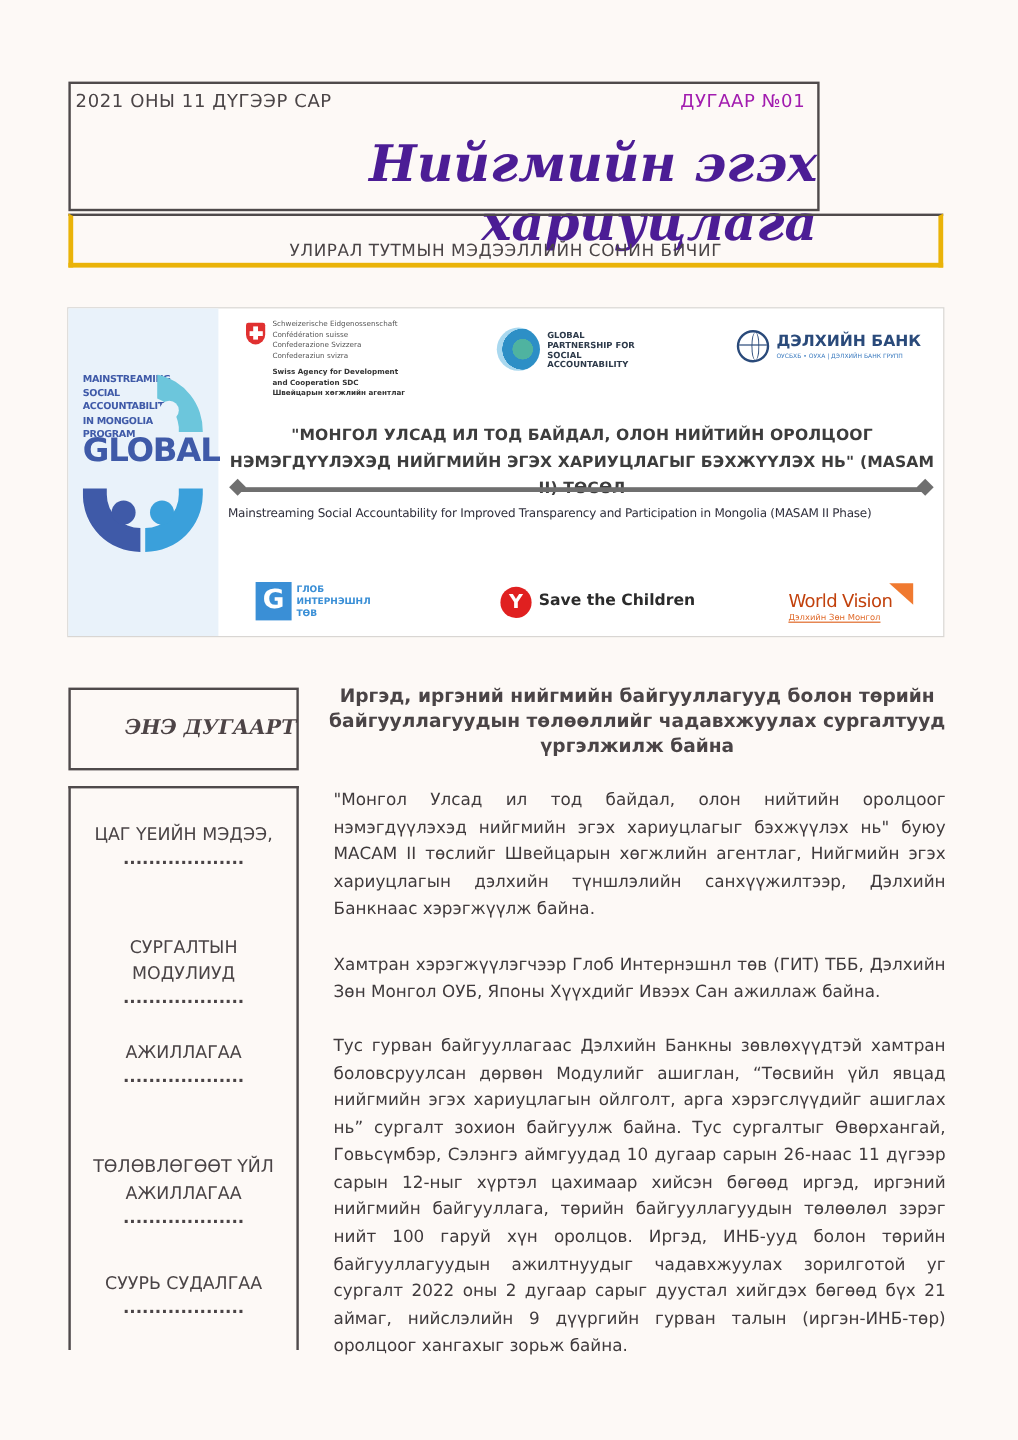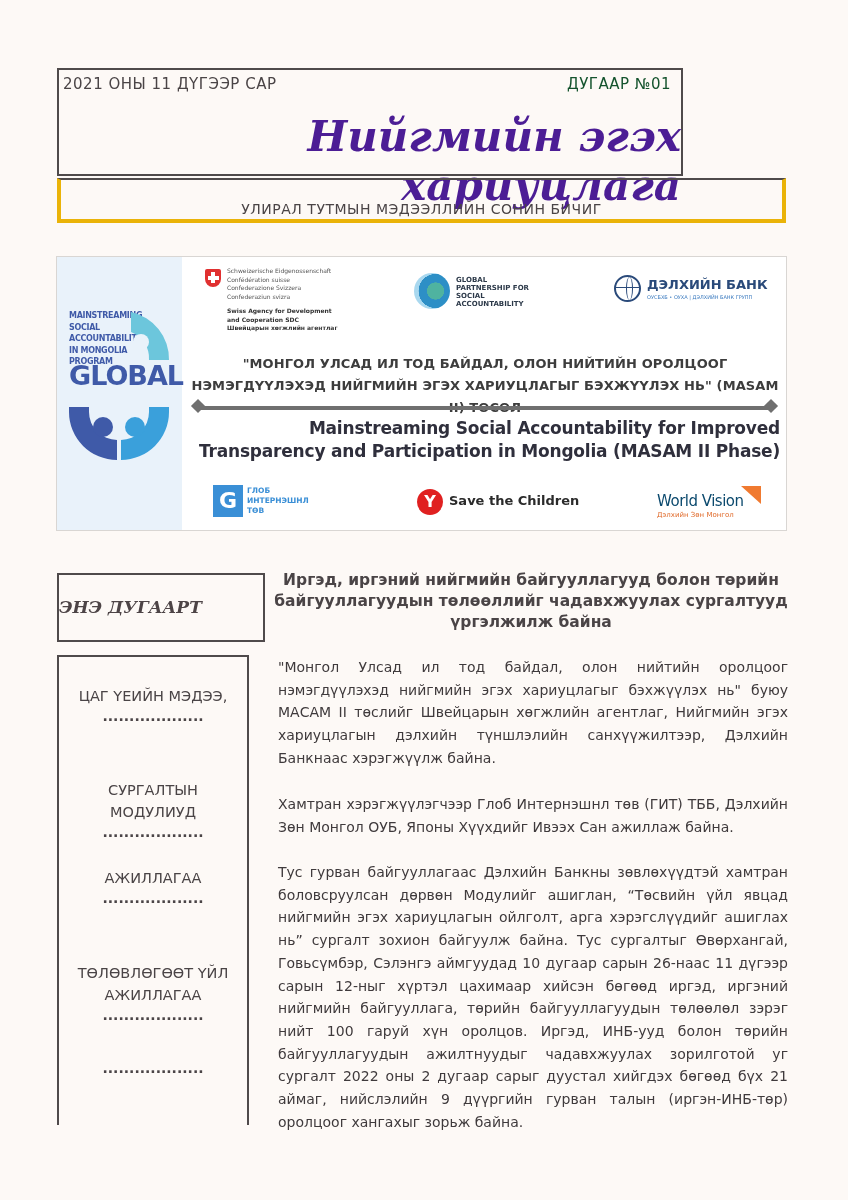--- a/index.html
+++ b/index.html
@@ -5,21 +5,21 @@
   html, body { margin: 0; padding: 0; }
   body {
     width: 848px; height: 1200px; background: #fdf9f6; position: relative;
     font-family: "DejaVu Sans", sans-serif; color: #4a4446; overflow: hidden;
   }
   .masthead {
     position: absolute; left: 57px; top: 68px; width: 626px; height: 108px;
     border: 2px solid #4f4a4b; box-sizing: border-box;
   }
   .masthead .date { position: absolute; left: 4px; top: 5px; font-size: 15px; letter-spacing: 0.5px; color: #4a4446; }
-  .masthead .issue { position: absolute; right: 10px; top: 5px; font-size: 15px; letter-spacing: 0.5px; color: #14532d; }
+  .masthead .issue { position: absolute; right: 10px; top: 5px; font-size: 15px; letter-spacing: 0.5px; color: #a21caf; }
   .masthead .title {
     position: absolute; left: 0; right: 0; top: 42px; text-align: right;
     font-family: "DejaVu Serif", serif; font-style: italic; font-weight: bold;
     font-size: 42px; color: #4c1d95; letter-spacing: 0px;
   }
   .subbar {
     position: absolute; left: 57px; top: 178px; width: 729px; height: 45px;
     border: 4px solid #eab308; box-sizing: border-box; border-top: 2px solid #4f4a4b;
   }
   .subbar .subtitle {
@@ -53,36 +53,36 @@
   .wb-sub { position: absolute; left: 33px; top: 19px; font-size: 5px; color: #3a7abf; white-space: nowrap; }
   .project-mn {
     position: absolute; left: 133px; top: 96px; width: 590px; text-align: center;
     font-size: 13px; line-height: 22px; font-weight: bold; color: #3d3d3d; letter-spacing: 0.1px;
   }
   .divider { position: absolute; left: 140px; top: 149px; width: 575px; height: 4px; background: #6f6f6f; }
   .divider:before, .divider:after { content: ""; position: absolute; top: -5px; width: 10px; height: 10px; background: #6f6f6f; transform: rotate(45deg); }
   .divider:before { left: -4px; }
   .divider:after { right: -4px; }
   .project-en {
-    position: absolute; left: 133px; top: 160px; width: 590px; text-align: right;
-    font-size: 17px; line-height: 23px; font-weight: bold; color: #2f2f3c; letter-spacing: -0.2px;
+    position: absolute; left: 133px; top: 160px; width: 590px; text-align: left;
+    font-size: 10px; line-height: 23px; font-weight: normal; color: #2f2f3c; letter-spacing: -0.2px;
   }
   .git { position: absolute; left: 156px; top: 228px; }
   .git-logo { position: absolute; left: 0; top: 0; width: 30px; height: 32px; background: #3a8fd6; color: #fff; font-weight: bold; font-size: 22px; text-align: center; line-height: 32px; }
   .git-text { position: absolute; left: 34px; top: 1px; font-size: 7.5px; line-height: 10px; font-weight: bold; color: #3a8fd6; white-space: nowrap; }
   .stc { position: absolute; left: 360px; top: 232px; }
   .stc-logo { position: absolute; left: 0; top: 0; width: 26px; height: 26px; border-radius: 50%; background: #e02020; color: #fff; text-align: center; font-size: 16px; line-height: 26px; font-weight: bold; }
   .stc-text { position: absolute; left: 32px; top: 4px; font-size: 13px; font-weight: bold; color: #2b2b2b; white-space: nowrap; }
   .wv { position: absolute; left: 600px; top: 229px; }
-  .wv-text { position: absolute; left: 0; top: 6px; font-size: 15px; color: #0c4a6e; white-space: nowrap; letter-spacing: -0.5px; }
-  .wv-sub { position: absolute; left: 0; top: 25px; font-size: 7px; color: #e06a2a; white-space: nowrap; }
+  .wv-text { position: absolute; left: 0; top: 6px; font-size: 15px; color: #c2410c; white-space: nowrap; letter-spacing: -0.5px; }
+  .wv-sub { position: absolute; left: 0; top: 25px; font-size: 7px; color: #e06a2a; white-space: nowrap; text-decoration: underline; }
   .wv-flag { position: absolute; left: 84px; top: 0; width: 0; height: 0; border-top: 18px solid #f07a30; border-left: 20px solid transparent; }
   .toc-head {
-    position: absolute; left: 57px; top: 573px; width: 208px; height: 69px;
-    border: 2px solid #4f4a4b; box-sizing: border-box; text-align: left;
+    position: absolute; left: 57px; top: 573px; width: 192px; height: 69px;
+    border: 2px solid #4f4a4b; box-sizing: border-box; text-align: right;
   }
   .toc-head span {
     display: block; margin-top: 22px; font-family: "DejaVu Serif", serif; font-style: italic; font-weight: bold;
     font-size: 17px; color: #4d4446; letter-spacing: 0px;
   }
   .toc-list {
     position: absolute; left: 57px; top: 655px; width: 192px; height: 470px;
     border: 2px solid #4f4a4b; border-bottom: none; box-sizing: border-box; text-align: center;
   }
   .toc-item { position: absolute; left: 0; right: 0; font-size: 14.5px; line-height: 22px; color: #4a4446; }
@@ -201,20 +201,21 @@
   <div class="toc-item" style="top:210px">
     <div>АЖИЛЛАГАА</div>
     <span class="toc-dots">...................</span>
   </div>
   <div class="toc-item" style="top:305px">
     <div>ТӨЛӨВЛӨГӨӨТ ҮЙЛ</div>
     <div>АЖИЛЛАГАА</div>
     <span class="toc-dots">...................</span>
   </div>
   <div class="toc-item" style="top:402px">
+    <div>СУУРЬ СУДАЛГАА</div>
     <span class="toc-dots">...................</span>
   </div>
 </div>
 
 <div class="article-title">Иргэд, иргэний нийгмийн байгууллагууд болон төрийн байгууллагуудын төлөөллийг чадавхжуулах сургалтууд үргэлжилж байна</div>
 <div class="para" style="top:656px">"Монгол Улсад ил тод байдал, олон нийтийн оролцоог нэмэгдүүлэхэд нийгмийн эгэх хариуцлагыг бэхжүүлэх нь" буюу МАСАМ II төслийг Швейцарын хөгжлийн агентлаг, Нийгмийн эгэх хариуцлагын дэлхийн түншлэлийн санхүүжилтээр, Дэлхийн Банкнаас хэрэгжүүлж байна.</div>
 <div class="para" style="top:793px">Хамтран хэрэгжүүлэгчээр Глоб Интернэшнл төв (ГИТ) ТББ, Дэлхийн Зөн Монгол ОУБ, Японы Хүүхдийг Ивээх Сан ажиллаж байна.</div>
 <div class="para" style="top:861px">Тус гурван байгууллагаас Дэлхийн Банкны зөвлөхүүдтэй хамтран боловсруулсан дөрвөн Модулийг ашиглан, “Төсвийн үйл явцад нийгмийн эгэх хариуцлагын ойлголт, арга хэрэгслүүдийг ашиглах нь” сургалт зохион байгуулж байна. Тус сургалтыг Өвөрхангай, Говьсүмбэр, Сэлэнгэ аймгуудад 10 дугаар сарын 26-наас 11 дүгээр сарын 12-ныг хүртэл цахимаар хийсэн бөгөөд иргэд, иргэний нийгмийн байгууллага, төрийн байгууллагуудын төлөөлөл зэрэг нийт 100 гаруй хүн оролцов. Иргэд, ИНБ-ууд болон төрийн байгууллагуудын ажилтнуудыг чадавхжуулах зорилготой уг сургалт 2022 оны 2 дугаар сарыг дуустал хийгдэх бөгөөд бүх 21 аймаг, нийслэлийн 9 дүүргийн гурван талын (иргэн-ИНБ-төр) оролцоог хангахыг зорьж байна.</div>
 
 </body></html>

